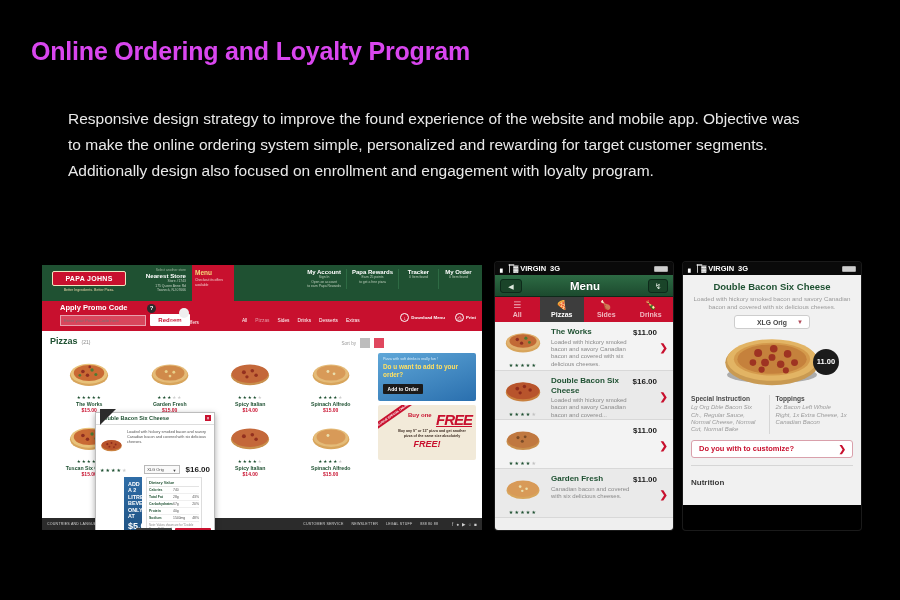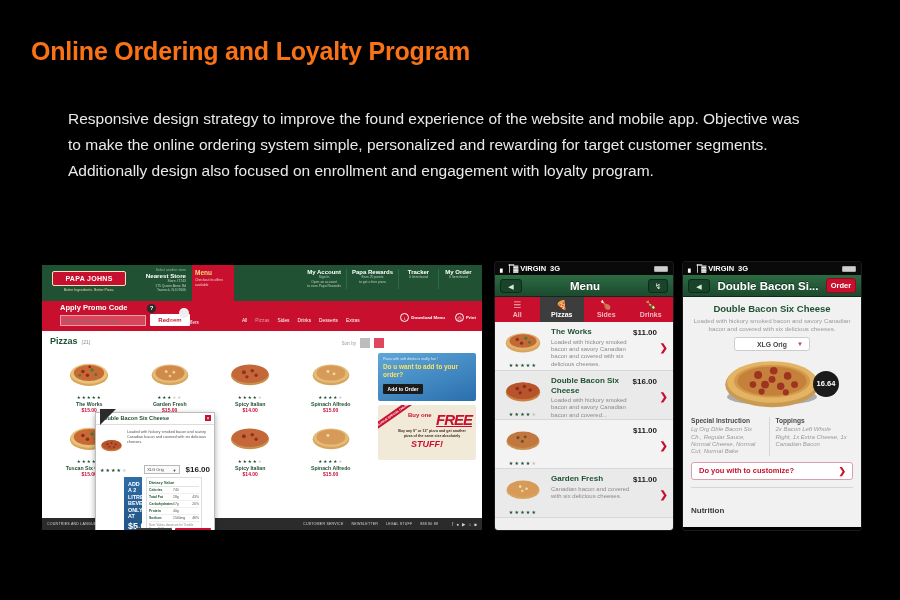--- a/index.html
+++ b/index.html
@@ -6,21 +6,21 @@
   html, body {
     width: 900px; height: 600px;
     background: #000;
     font-family: "Liberation Sans", sans-serif;
     overflow: hidden;
   }
   .slide { position: relative; width: 900px; height: 600px; background: #000; }
 
   .slide-title {
     position: absolute; left: 31px; top: 37px;
-    font-size: 25px; font-weight: bold; color: #f97316;
+    font-size: 25px; font-weight: bold; color: #d946ef;
     letter-spacing: -0.2px;
     text-align: right;
   }
   .slide-body {
     position: absolute; left: 68px; top: 106px; width: 748px;
     font-size: 15.5px; line-height: 26px; color: #e9e9e9;
   }
 
   
   .desktop {
@@ -318,21 +318,21 @@
   .ph-d-col + .ph-d-col { border-left: 1px solid #d6d6d6; padding-left: 6px; }
   .ph-d-ch { font-size: 6.6px; font-weight: bold; color: #4a4a4a; }
   .ph-d-cb { font-size: 6px; color: #9a9a9a; line-height: 7.4px; font-style: italic; margin-top: 2px; }
   .ph-d-cust {
     margin-top: 6px; height: 18px; border: 1px solid #d9a0ab; border-radius: 3px;
     background: #fff; display: flex; align-items: center; padding: 0 7px; position: relative;
   }
   .ph-d-cust .t { font-size: 7.5px; font-weight: bold; color: #c8102e; }
   .ph-d-cust .c { position: absolute; right: 6px; font-size: 9px; color: #c8102e; font-weight: bold; }
   .ph-d-nut {
-    margin-top: 7px; border-top: 1px solid #d6d6d6; padding-top: 18px;
+    margin-top: 7px; border-top: 1px solid #d6d6d6; padding-top: 12px;
     font-size: 8px; font-weight: bold; color: #3a3a3a;
   }
 </style>
 </head>
 <body>
 
 <div class="slide">
 
   <div class="slide-title">Online Ordering and Loyalty Program</div>
   <div class="slide-body">Responsive design strategy to improve the found experience of the website and mobile app. Objective was to make the online ordering system simple, personalized and rewarding for target customer segments. Additionally design also focused on enrollment and engagement with loyalty program.</div>
@@ -539,21 +539,21 @@
         <div class="dk-ad1">
           <div class="l1">Pizza with soft drinks is really fun !</div>
           <div class="l2">Do u want to add to your order?</div>
           <div class="dk-ad1-btn">Add to Order</div>
         </div>
         <div class="dk-ad2">
           <div class="ribbon">EXCLUSIVE SPECIAL ONLINE</div>
           <div class="buyone">Buy one</div>
           <div class="free">FREE</div>
           <div class="sub">Buy any 9" or 13" pizza and get another pizza of the same size absolutely</div>
-          <div class="free2">STUFF!</div>
+          <div class="free2">FREE!</div>
         </div>
       </div>
 
       <div class="dk-newflag"></div>
 
       <div class="dk-modal">
         <div class="dk-modal-hd">
           <div class="dk-modal-title">Double Bacon Six Cheese</div>
           <div class="dk-modal-x">×</div>
         </div>
@@ -751,25 +751,20 @@
     </div>
   </div>
 
   <div class="phone phone-right">
     <div class="ph-status">
       <span class="ph-sig">▖▕▔▓</span>
       <span class="ph-carrier">VIRGIN</span>
       <span class="ph-net">3G</span>
       <span class="ph-batt"></span>
     </div>
-    <div class="ph-nav">
-      <div class="ph-back">◀</div>
-      <div class="ph-title">Double Bacon Si...</div>
-      <div class="ph-order-btn">Order</div>
-    </div>
 
     <div class="ph-detail">
       <div class="ph-d-title">Double Bacon Six Cheese</div>
       <div class="ph-d-desc">Loaded with hickory smoked bacon and savory Canadian bacon and covered with six delicious cheeses.</div>
       <div class="ph-d-sel">
         <span>XLG Orig</span>
         <span class="car">▼</span>
       </div>
       <div class="ph-d-img">
         <svg class="ph-d-pz" viewBox="0 0 120 66">
@@ -782,21 +777,21 @@
             <circle cx="62" cy="20" r="4.4" fill="#9e3322"></circle>
           <circle cx="78" cy="26" r="4.4" fill="#9e3322"></circle>
             <circle cx="52" cy="36" r="4.5" fill="#9e3322"></circle>
           <circle cx="70" cy="38" r="4.3" fill="#9e3322"></circle>
             <circle cx="86" cy="36" r="4" fill="#9e3322"></circle>
           <circle cx="38" cy="36" r="3.8" fill="#9e3322"></circle>
             <circle cx="60" cy="30" r="4" fill="#9e3322"></circle>
           <circle cx="48" cy="44" r="3.6" fill="#9e3322"></circle>
             <circle cx="76" cy="45" r="3.5" fill="#9e3322"></circle>
         </svg>
-        <div class="ph-d-badge">16.64</div>
+        <div class="ph-d-badge">11.00</div>
       </div>
       <div class="ph-d-cols">
         <div class="ph-d-col">
           <div class="ph-d-ch">Special Instruction</div>
           <div class="ph-d-cb">Lg Org Dble Bacon Six Ch., Regular Sauce, Normal Cheese, Normal Cut, Normal Bake</div>
         </div>
         <div class="ph-d-col">
           <div class="ph-d-ch">Toppings</div>
           <div class="ph-d-cb">2x Bacon Left Whole Right, 1x Extra Cheese, 1x Canadian Bacon</div>
         </div>

